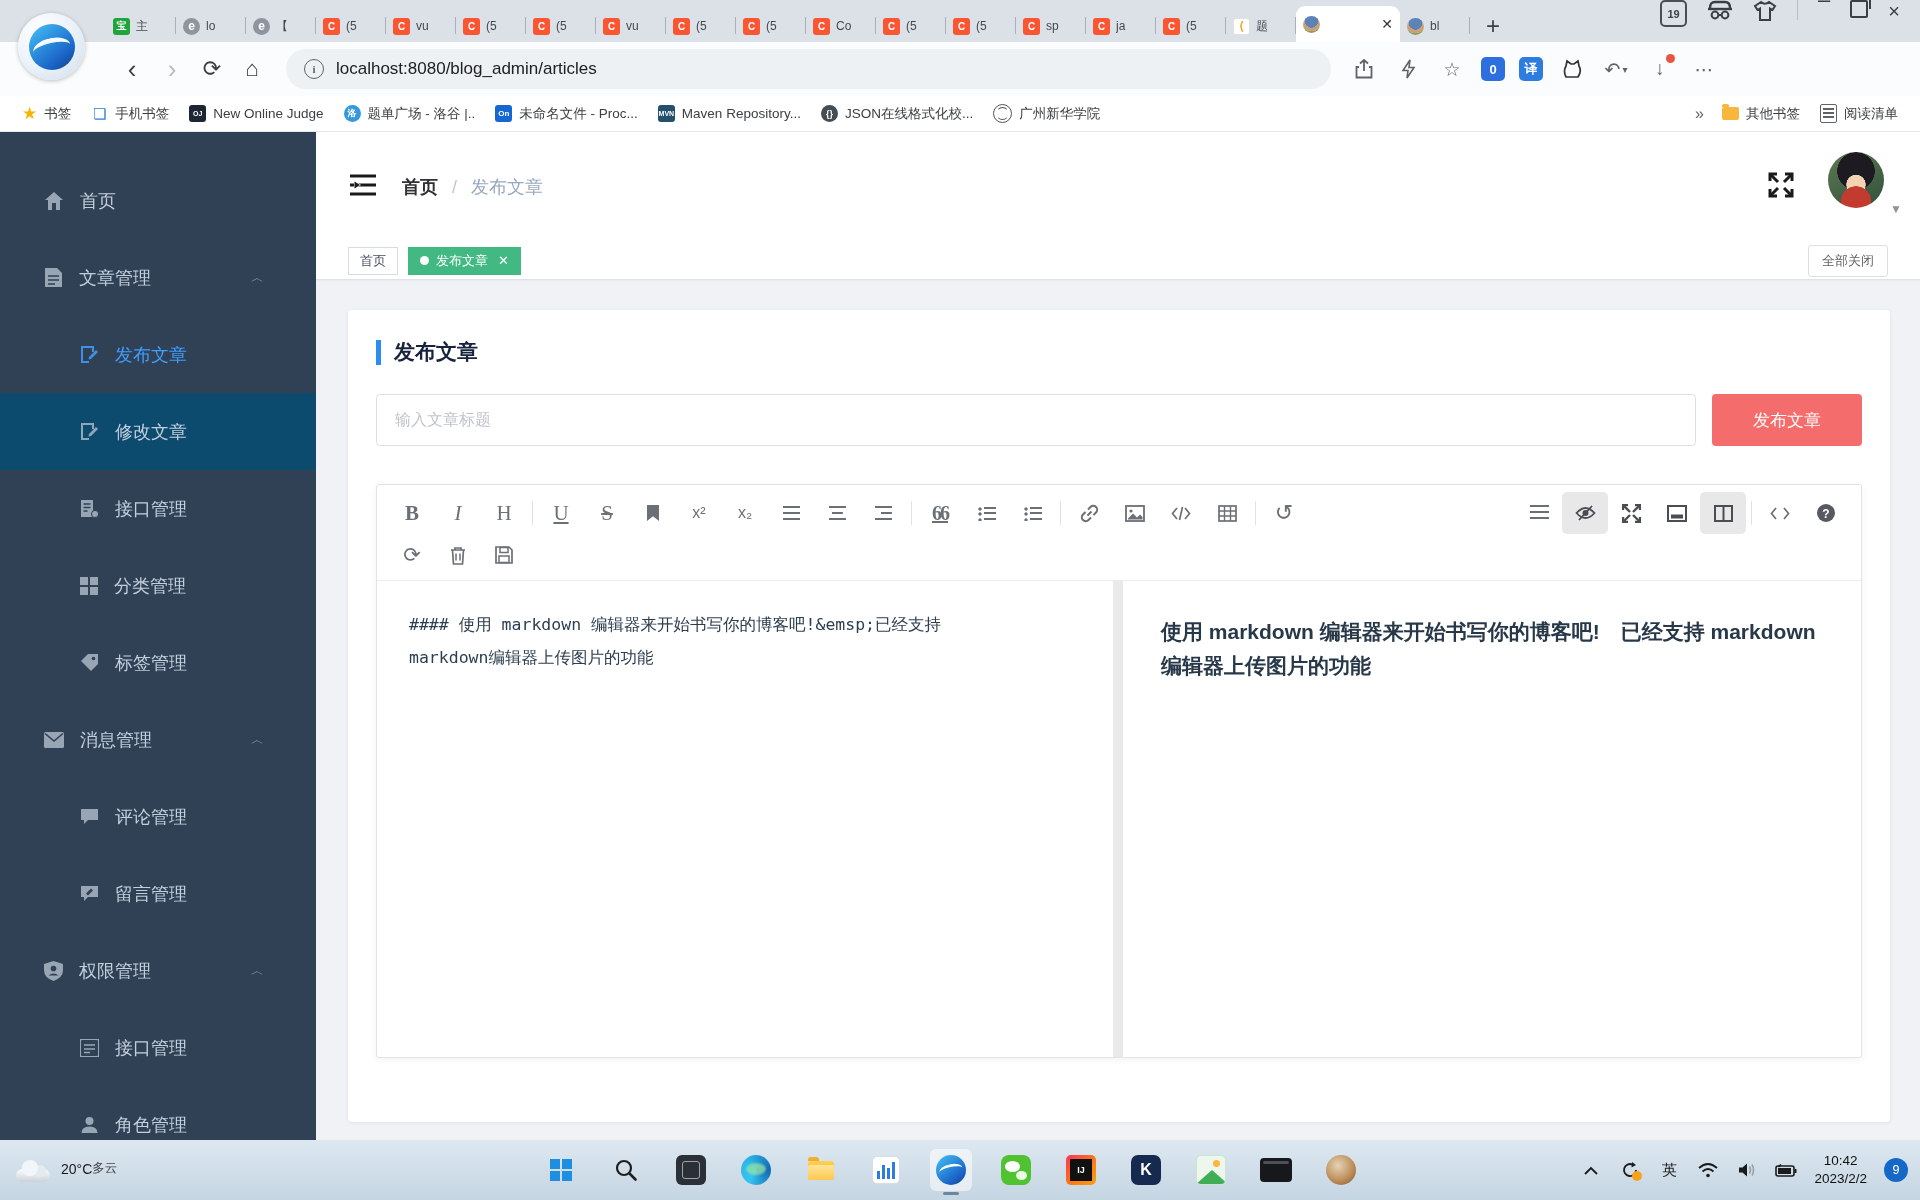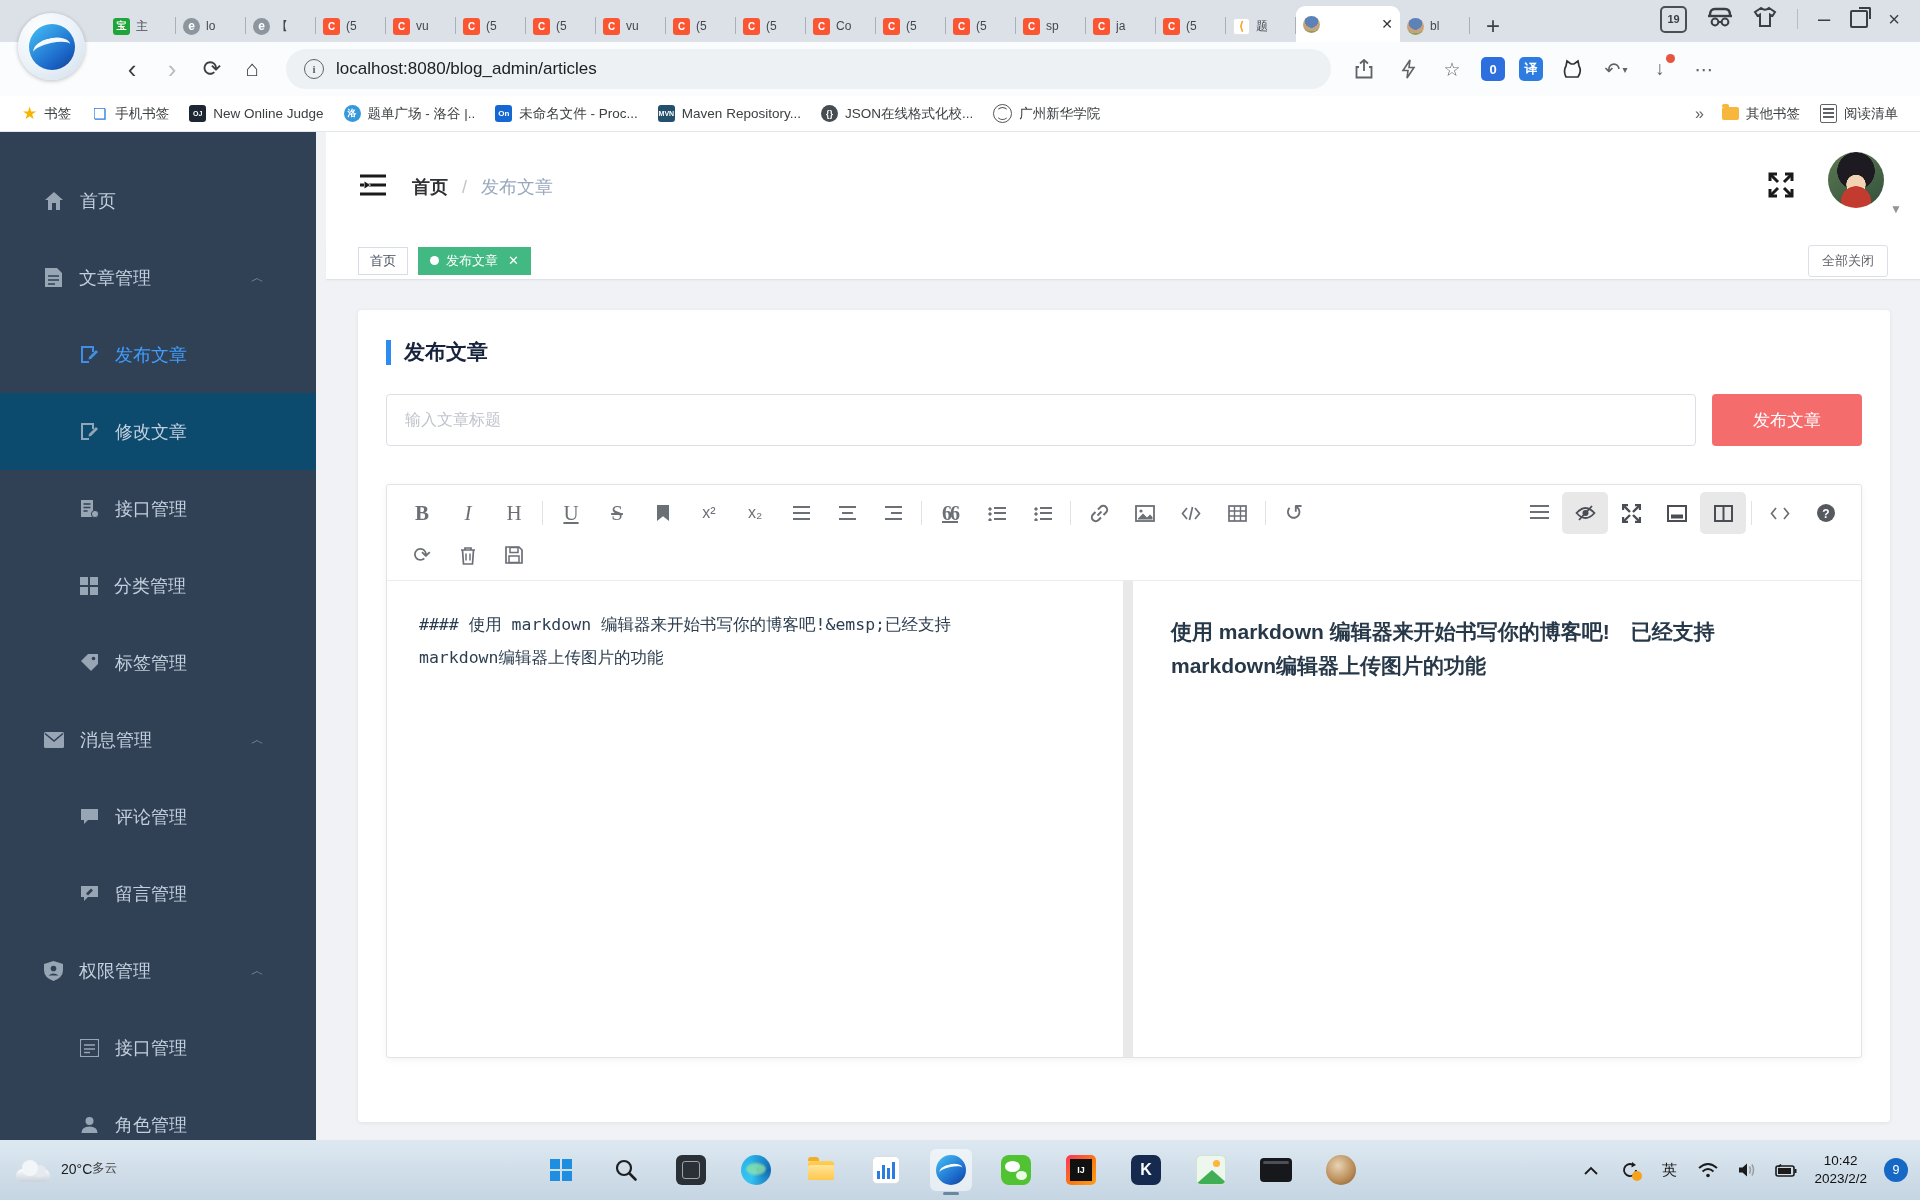--- a/index.html
+++ b/index.html
@@ -12,21 +12,21 @@
   .tab .t{flex:1;overflow:hidden;white-space:nowrap;}
   .tab.active{background:#fff;border-radius:9px 9px 0 0;width:104px;height:36px;}
   .tab.active .x{color:#333;font-size:14px;margin-left:auto;}
   .fav{width:17px;height:17px;border-radius:3px;flex:none;display:flex;align-items:center;justify-content:center;font-size:10px;font-weight:bold;color:#fff;box-sizing:border-box;}
   .fav.csdn{background:#fc5531;}
   .fav.swirl{background:#8d959e;border-radius:50%;color:#fff;font-size:12px;}
   .fav.baota{background:#20a53a;}
   .fav.lc{background:#fff;border:1px solid #e2e2e2;color:#f5a623;font-size:12px;}
   .fav.ava{border-radius:50%;background:radial-gradient(circle at 50% 30%,#5d82b8 0 45%,#caa27a 46% 70%,#8aa05c 71%);}
   .newtab{font-size:24px;color:#3c4043;margin:0 0 4px 16px;line-height:1;}
-  .winctl{margin-left:auto;display:flex;align-items:center;gap:20px;padding:0 20px 4px 0;height:100%;box-sizing:border-box;color:#3a3f45;}
+  .winctl{margin-left:auto;display:flex;gap:20px;padding:0 20px 4px 0;height:100%;box-sizing:border-box;color:#3a3f45;}
   .tabcount{width:23px;height:23px;border:2px solid #4a4f55;border-radius:5px;font-size:11px;display:flex;align-items:center;justify-content:center;font-weight:bold;}
   .ctl-sep{width:1px;height:20px;background:#b6bcc4;}
   .ctl-min{font-size:22px;line-height:0;}
   .ctl-max{width:14px;height:14px;border:2px solid #3a3f45;border-radius:2px;position:relative;}
   .ctl-max::after{content:"";position:absolute;right:-5px;top:-5px;width:10px;height:10px;border-top:2px solid #3a3f45;border-right:2px solid #3a3f45;border-radius:0 2px 0 0;}
   .ctl-x{font-size:20px;}
 
   .toolbar{position:absolute;top:42px;left:0;right:0;height:54px;background:#fbfcfd;display:flex;align-items:center;padding-left:112px;box-sizing:border-box;}
   .navbtn{width:40px;height:40px;display:flex;align-items:center;justify-content:center;color:#3c4043;font-size:26px;}
   .navbtn.dis{color:#b8bdc4;}
@@ -59,21 +59,21 @@
   .bm-folder{width:17px;height:13px;background:#f6b73c;border-radius:2px;position:relative;}
   .bm-folder::before{content:"";position:absolute;top:-3px;left:0;width:7px;height:3px;background:#f6b73c;border-radius:2px 2px 0 0;}
   .bm-read{width:15px;height:17px;border:1.5px solid #5f6368;border-radius:2px;position:relative;}
   .bm-read::after{content:"";position:absolute;left:2px;right:2px;top:3px;height:1.5px;background:#5f6368;box-shadow:0 4px 0 #5f6368,0 8px 0 #5f6368;}
 
   .logo{position:absolute;top:13px;left:18px;width:67px;height:67px;border-radius:50%;background:radial-gradient(circle at 32% 28%,#ffffff,#e9f1f8 55%,#cfdcea);box-shadow:0 1px 4px rgba(0,0,0,.25);display:flex;align-items:center;justify-content:center;z-index:9;}
   .logo .core{width:46px;height:46px;border-radius:50%;background:linear-gradient(140deg,#3fb6f0 10%,#1b66c9 70%,#123f86);position:relative;overflow:hidden;}
   .logo .core::after{content:"";position:absolute;left:4px;top:14px;width:38px;height:16px;border-radius:50%;border-top:5px solid rgba(255,255,255,.95);transform:rotate(-12deg);}
 
   
-  .page{position:absolute;top:132px;left:0;right:0;bottom:60px;display:flex;overflow:hidden;gap:10px;}
+  .page{position:absolute;top:132px;left:0;right:0;bottom:60px;display:flex;overflow:hidden;}
   .sidebar{width:316px;flex:none;background:#304156;color:#c3cfdd;padding-top:30px;box-sizing:border-box;overflow:hidden;}
   .si{height:77px;display:flex;align-items:center;gap:16px;padding-left:44px;font-size:18px;position:relative;box-sizing:border-box;}
   .si.child{padding-left:80px;}
   .si.active{color:#409eff;}
   .si.hovered{background:#0c4a6e;text-align:right;}
   .si .chev{position:absolute;right:52px;color:#8a97a5;font-size:13px;}
   .si svg{flex:none;opacity:.85;}
 
   .main{flex:1;min-width:0;display:flex;flex-direction:column;background:#f0f2f5;}
   .topbar{height:110px;background:#fff;display:flex;align-items:center;padding:0 34px;box-sizing:border-box;}

